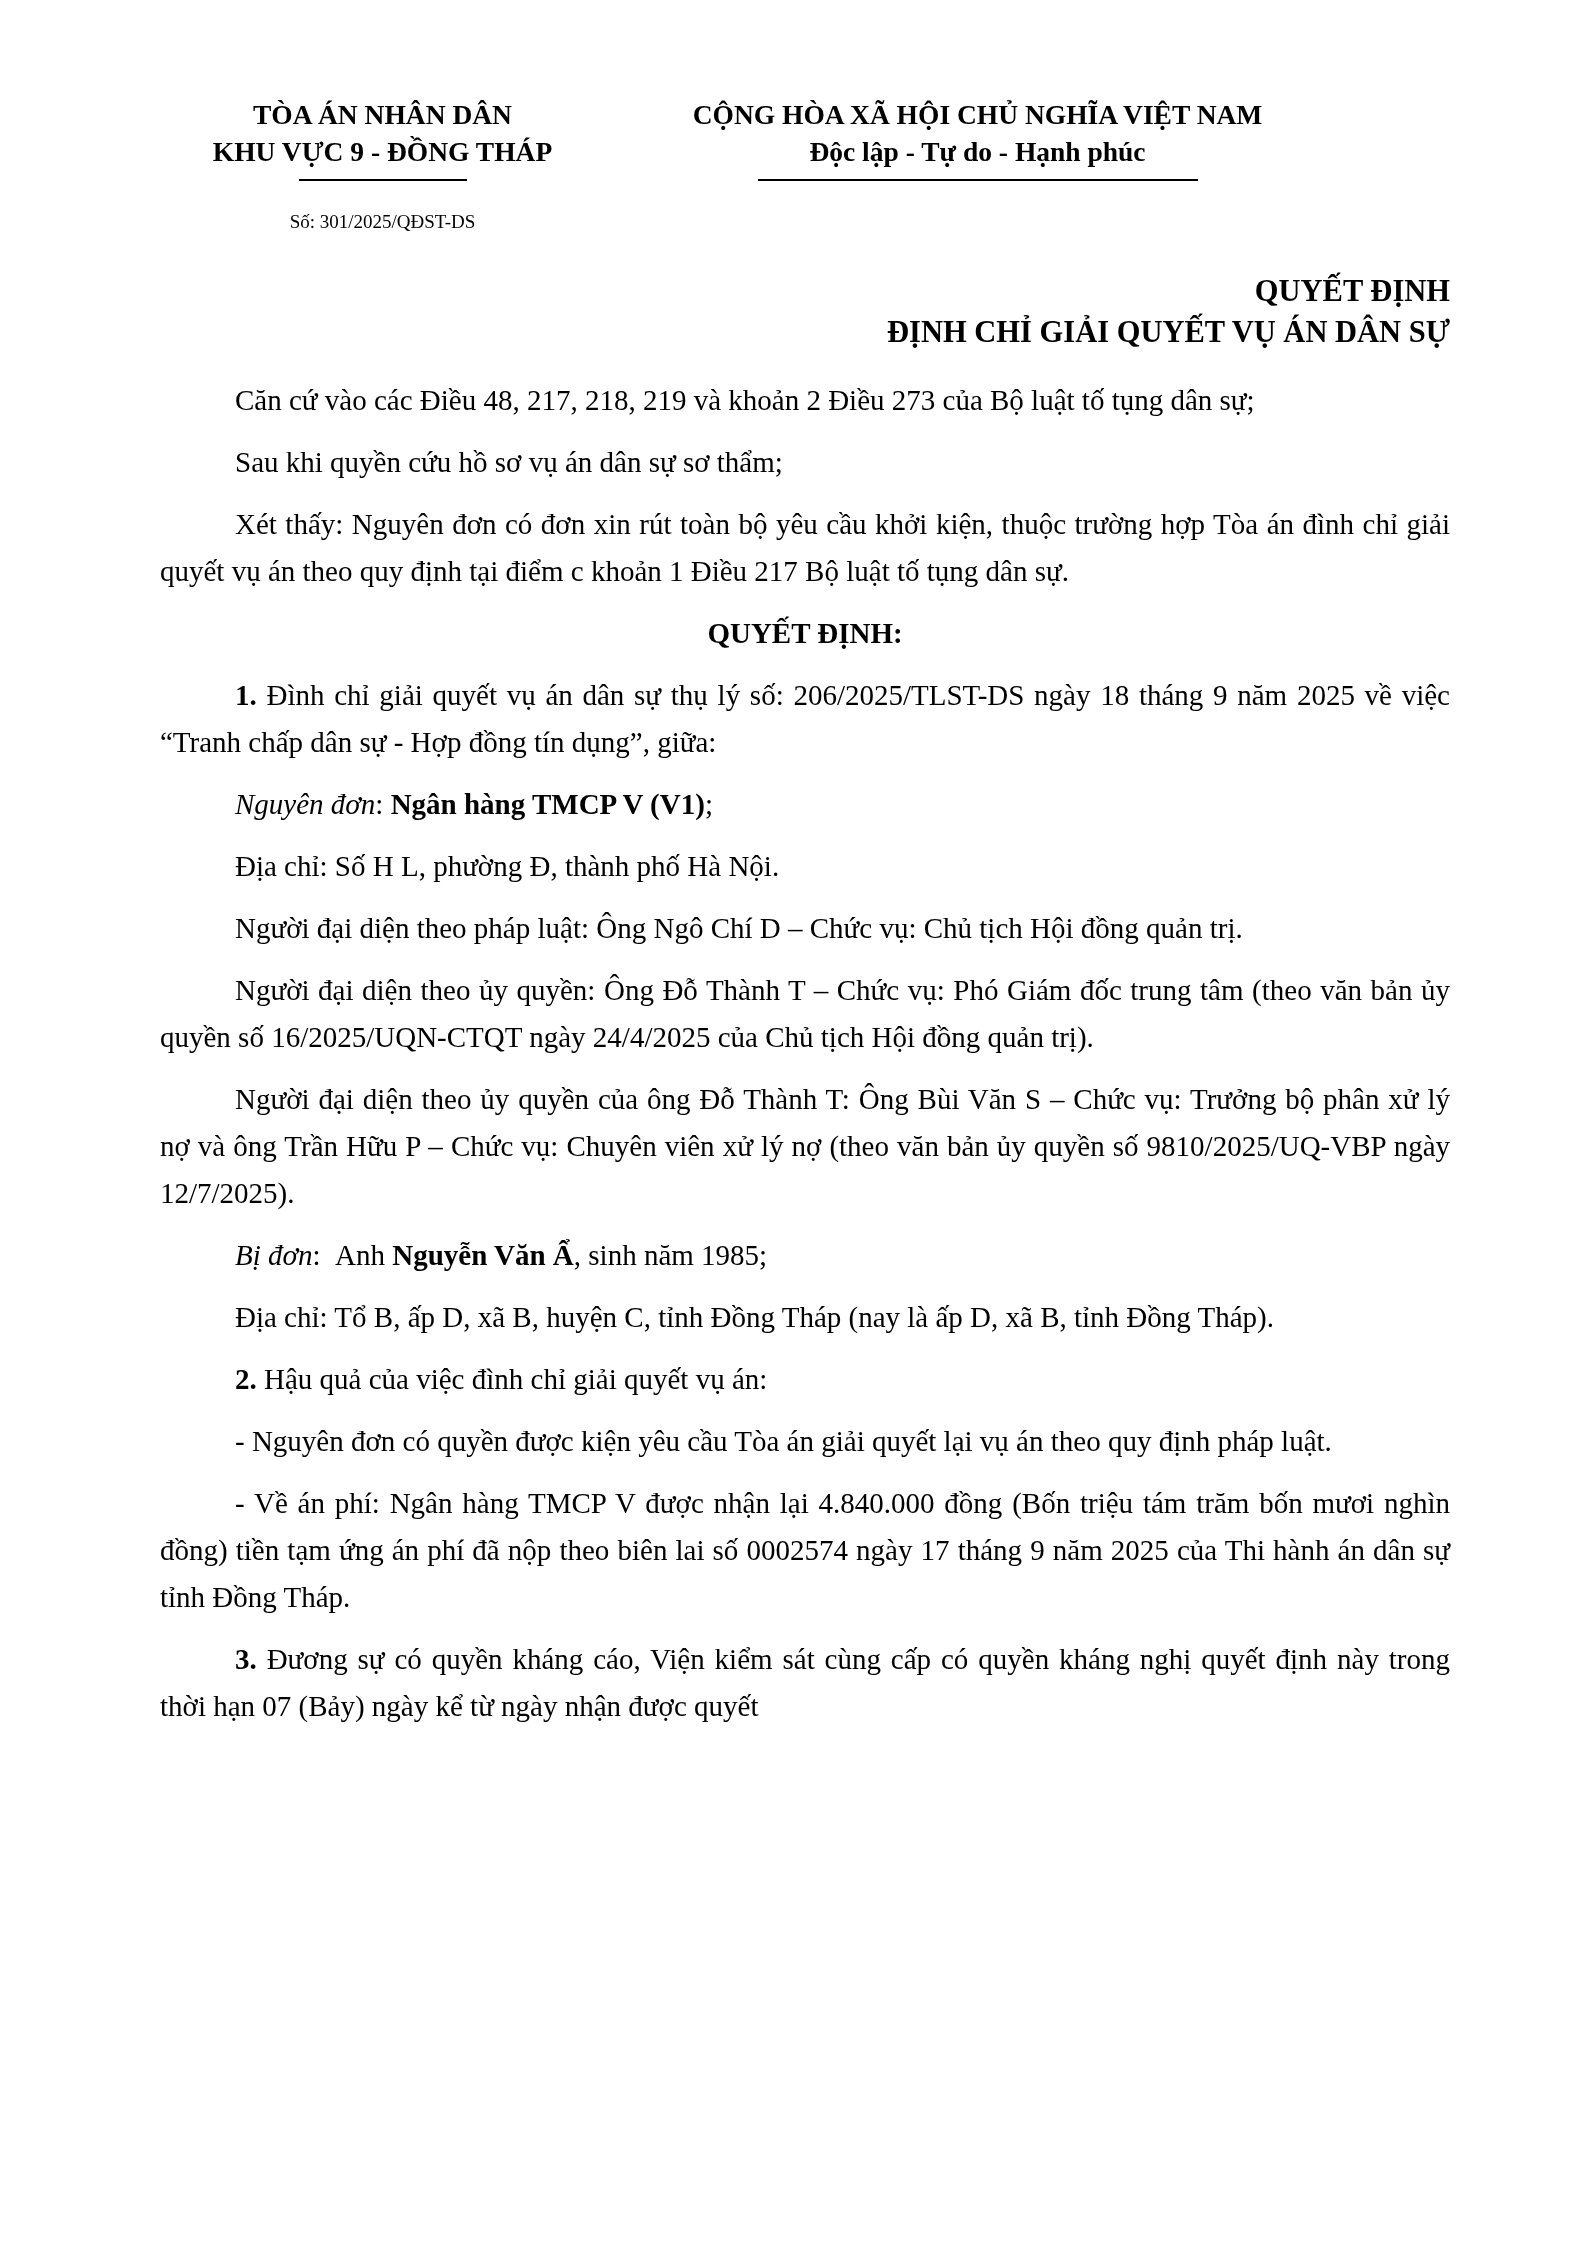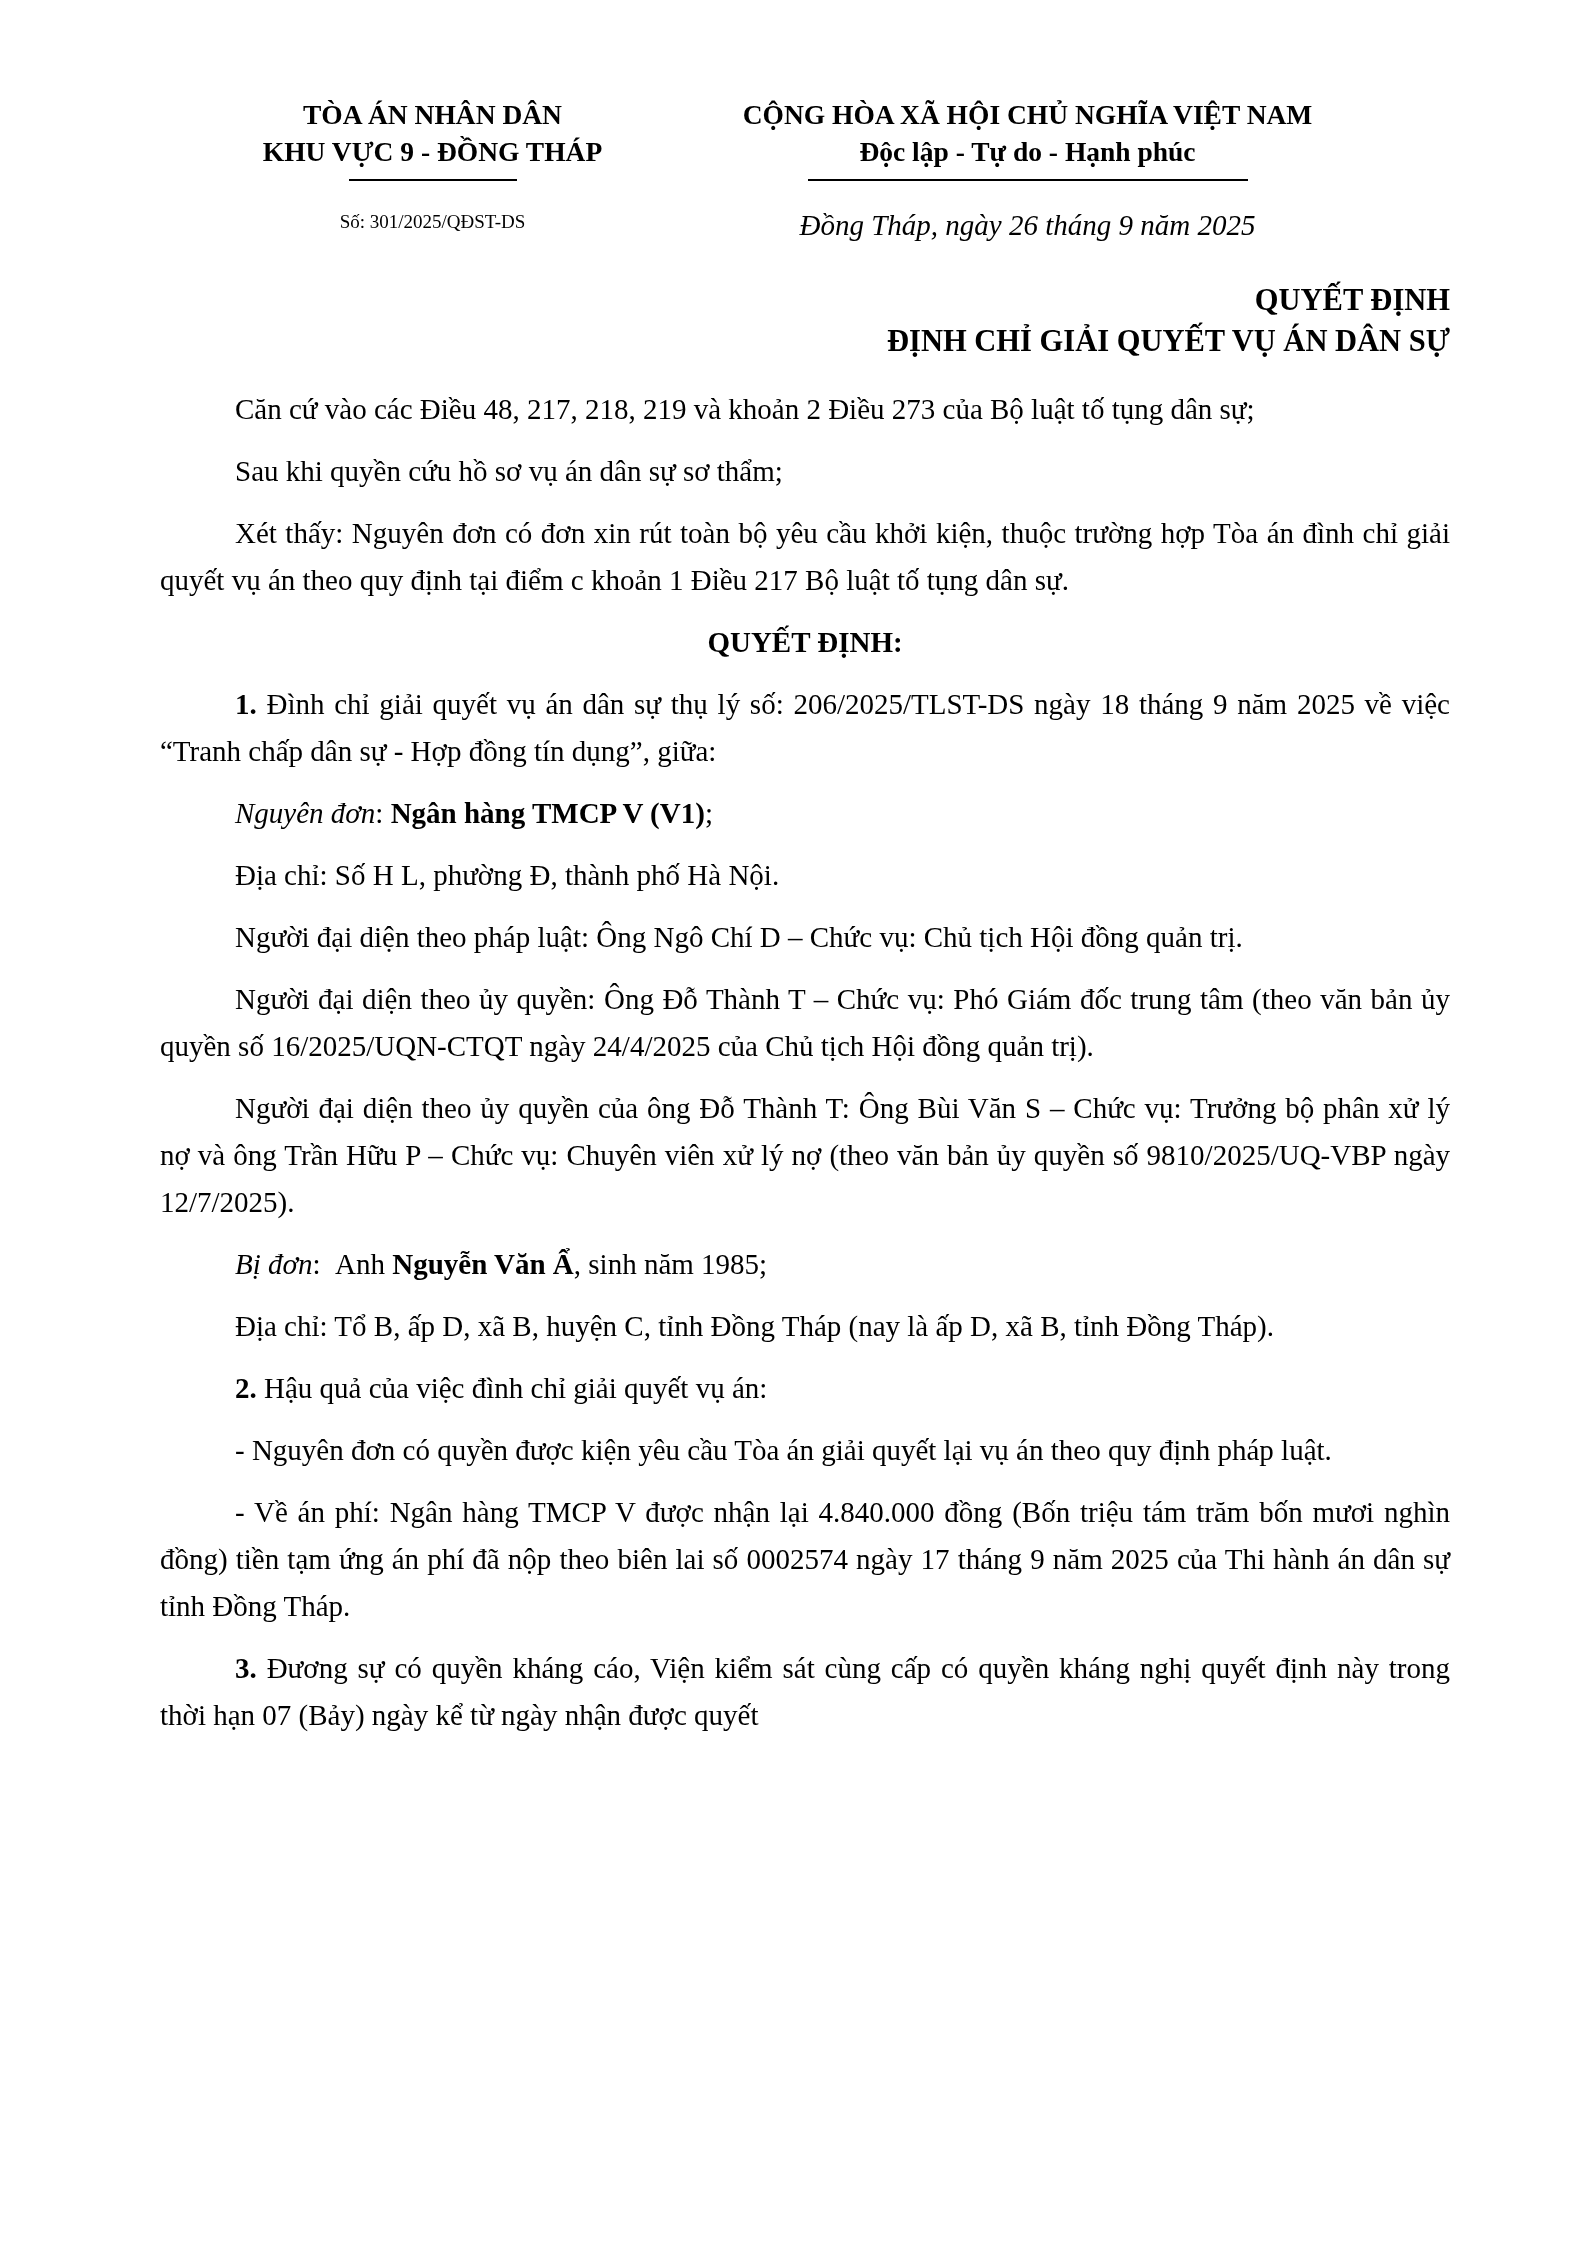--- a/index.html
+++ b/index.html
@@ -15,21 +15,21 @@
     background: #ffffff;
     color: #000000;
     font-family: "Liberation Serif", "DejaVu Serif", serif;
     box-sizing: border-box;
     padding: 96px 136px 40px 160px;
     overflow: hidden;
   }
   
   .doc-header {
     display: flex;
-    justify-content: center;
+    justify-content: flex-start;
     align-items: flex-start;
   }
   .header-left {
     width: 445px;
     text-align: center;
     flex: 0 0 auto;
   }
   .header-right {
     width: 745px;
     text-align: center;
@@ -96,21 +96,20 @@
     <div class="header-left">
       <div class="h-line">TÒA ÁN NHÂN DÂN</div>
       <div class="h-line">KHU VỰC 9 - ĐỒNG THÁP</div>
       <div class="underline short"></div>
       <div class="doc-number">Số: 301/2025/QĐST-DS</div>
     </div>
     <div class="header-right">
       <div class="h-line">CỘNG HÒA XÃ HỘI CHỦ NGHĨA VIỆT NAM</div>
       <div class="h-line">Độc lập - Tự do - Hạnh phúc</div>
       <div class="underline long"></div>
-      <div class="date-line">Đồng Tháp, ngày 26 tháng 9 năm 2025</div>
     </div>
   </header>
 
   <div class="doc-title">
     <div class="title-line">QUYẾT ĐỊNH</div>
     <div class="title-line">ĐỊNH CHỈ GIẢI QUYẾT VỤ ÁN DÂN SỰ</div>
   </div>
 
   <main class="doc-body" id="doc-body">
       <p><span>Căn cứ vào các Điều 48, 217, 218, 219 và khoản 2 Điều 273 của Bộ luật tố tụng dân sự;</span></p>

